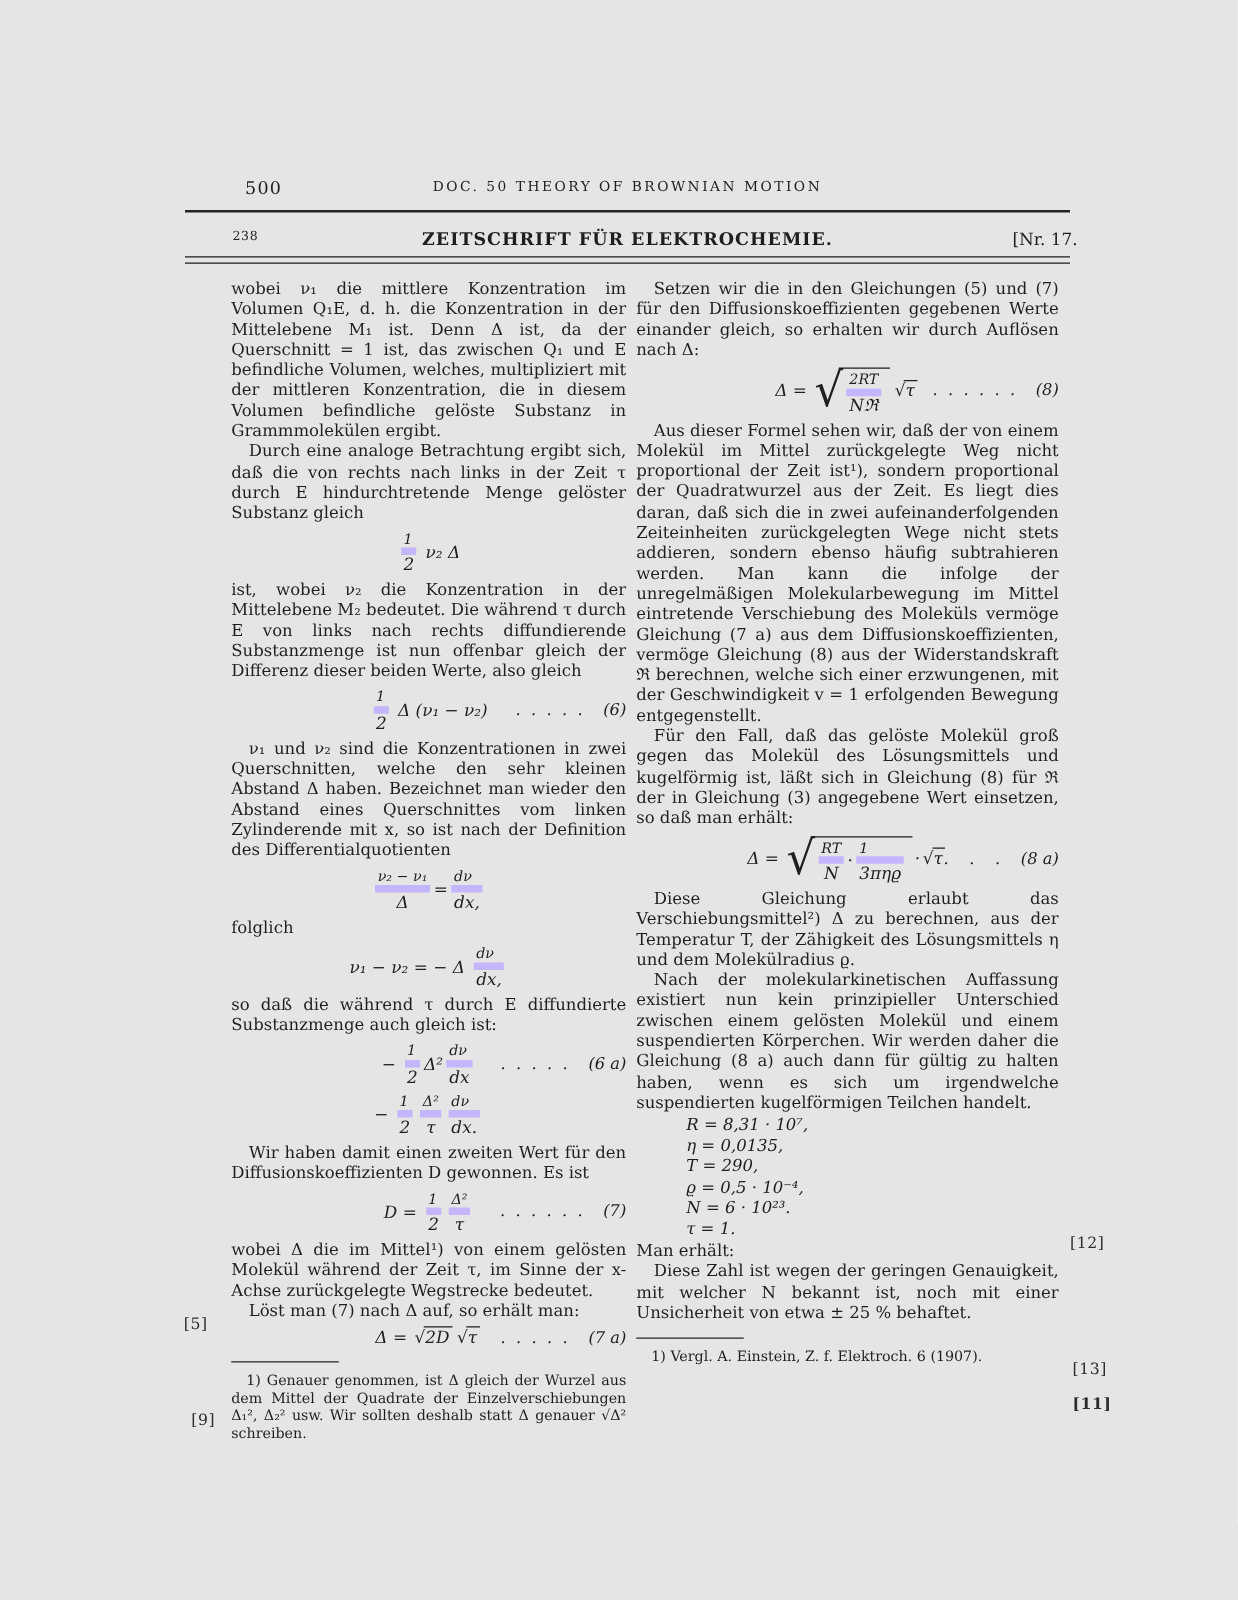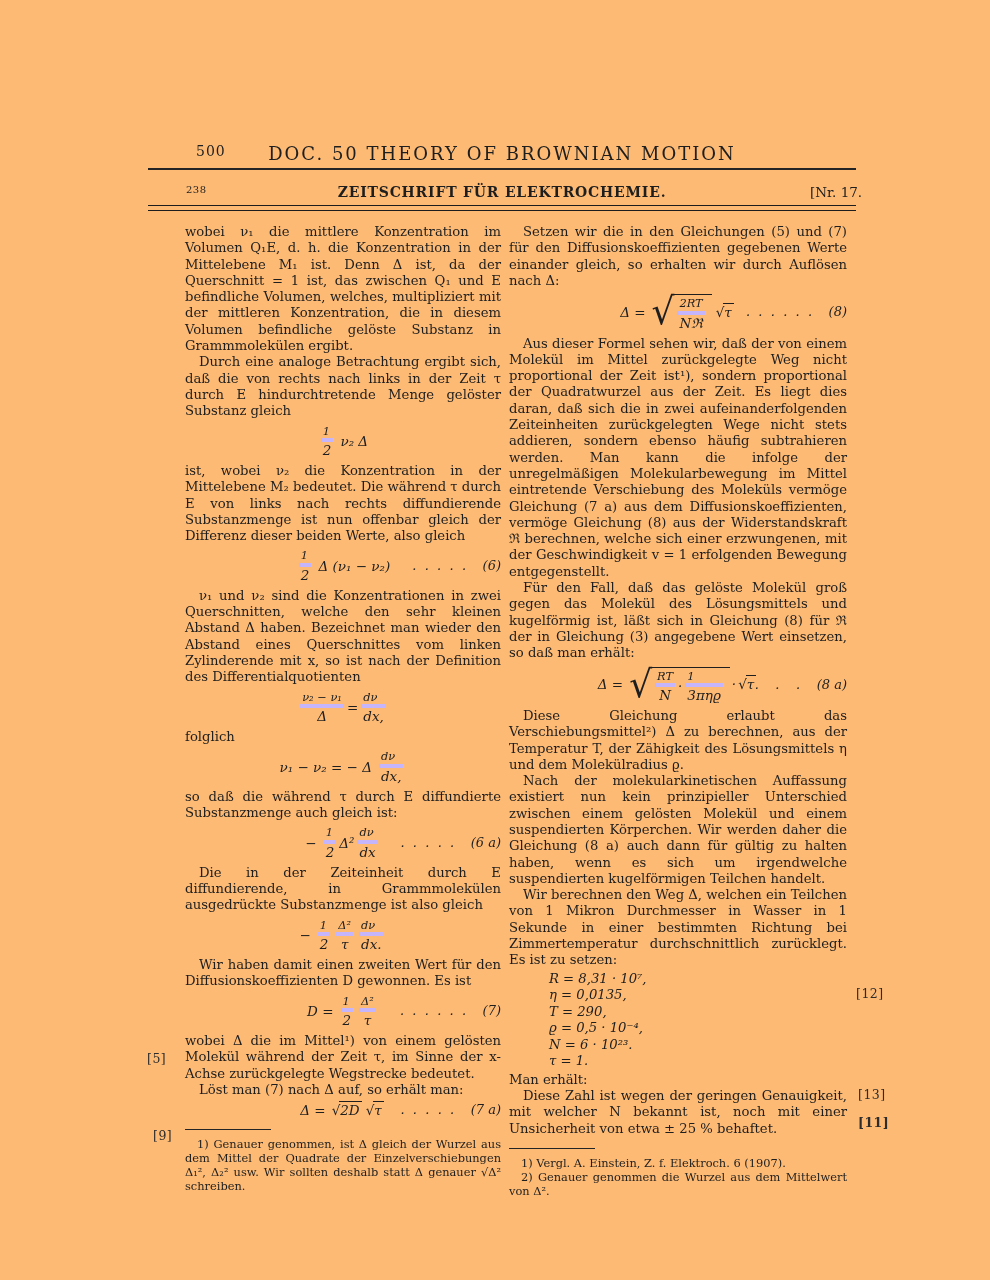--- a/index.html
+++ b/index.html
@@ -2,26 +2,26 @@
 <html lang="de"><head>
 <meta charset="utf-8">
 <style>
   html,body { margin:0; padding:0; }
   body {
     width:990px; height:1280px; position:relative;
     background:#ffffff;
     font-family:"DejaVu Serif","Liberation Serif",serif;
     color:#1e1e1e;
   }
-  .page { position:absolute; inset:0; background:#fdba74; overflow:hidden; }
+  .page { position:absolute; inset:0; background:#e5e5e5; overflow:hidden; }
 
   
   .book-pagenum { position:absolute; left:196px; top:143px; font-size:14px; letter-spacing:1px; }
   .book-title   { position:absolute; left:148px; top:143px; width:708px; text-align:center;
-                  font-size:18px; letter-spacing:2px; }
+                  font-size:11px; letter-spacing:2px; }
   .rule-1 { position:absolute; left:148px; top:168px; width:708px; height:2px; background:#242424; }
   .journal-pagenum { position:absolute; left:186px; top:184px; font-size:10px; letter-spacing:0.5px; }
   .journal-title   { position:absolute; left:148px; top:184px; width:708px; text-align:center;
                      font-size:14px; font-weight:bold; letter-spacing:0.8px; }
   .journal-issue   { position:absolute; left:810px; top:184px; font-size:13.5px; }
   .rule-2 { position:absolute; left:148px; top:205px; width:708px; height:4px;
             border-top:1.6px solid #1d1d1d; border-bottom:1.6px solid #1d1d1d; }
 
   
   .col { position:absolute; top:224px; font-size:13.2px; line-height:16.3px;
@@ -34,21 +34,21 @@
   .sec-head { text-align:center; font-weight:bold; text-indent:0; margin:0 0 3px 0; }
   .sec-head div { line-height:17px; }
 
   
   .eq { position:relative; display:flex; justify-content:center; align-items:center;
         margin:5px 0; font-style:italic; font-size:13.5px; line-height:1.1; }
   .eq .lhs { margin-right:4px; }
   .eq .tail { margin-left:4px; }
   .eq .enum { position:absolute; right:0; font-size:13px; white-space:pre; font-style:italic; }
   .frac { display:inline-block; vertical-align:middle; text-align:center; margin:0 3px; }
-  .frac .fn { display:block; padding:0 2px 1px 2px; border-bottom:4px solid #c4b5fd; line-height:1.1; }
+  .frac .fn { display:block; padding:0 2px 1px 2px; border-bottom:6px solid #c4b5fd; line-height:1.1; }
   .frac .fd { display:block; padding:1px 2px 0 2px; line-height:1.1; }
   .sq { display:inline; white-space:nowrap; margin:0 2px; }
   .sq .s { font-style:normal; }
   .sq .r { border-top:1.1px solid #1e1e1e; padding:0 2px 0 1px; margin-left:-1px; }
   .bigsq { display:inline-flex; align-items:center; margin:0 2px; }
   .bigsq .s { font-style:normal; font-size:36px; line-height:0.78; transform:scaleY(1.04); }
   .bigsq .r { display:inline-flex; align-items:center; border-top:1.4px solid #1e1e1e;
               padding:2px 4px 0 3px; margin-left:-3px; }
   .eq-center { text-align:center; font-style:italic; margin:3px 0; text-indent:0 !important; }
 
@@ -140,21 +140,20 @@
           <span class="fd">2</span>
         </span>
       <span>Δ²</span>
       <span class="frac">
           <span class="fn">dν</span>
           <span class="fd">dx</span>
         </span>
       <span class="enum">.  .  .  .  .    (6 a)</span>
     </div>
 
-    <p>Die in der Zeiteinheit durch E diffundierende, in Grammmolekülen ausgedrückte Substanzmenge ist also gleich</p>
 
     <div class="eq">
       <span class="lhs">−</span>
       <span class="frac">
           <span class="fn">1</span>
           <span class="fd">2</span>
         </span>
       <span class="frac">
           <span class="fn">Δ²</span>
           <span class="fd">τ</span>
@@ -232,21 +231,20 @@
             </span>
           </span>
         </span>
       <span>·</span>
       <span class="sq"><span class="s">√</span><span class="r">τ</span></span>
       <span class="enum">.    .    .    (8 a)</span>
     </div>
 
     <p>Diese Gleichung erlaubt das Verschiebungsmittel²) Δ zu berechnen, aus der Temperatur T, der Zähigkeit des Lösungsmittels η und dem Molekülradius ϱ.</p>
     <p>Nach der molekularkinetischen Auffassung existiert nun kein prinzipieller Unterschied zwischen einem gelösten Molekül und einem suspendierten Körperchen.  Wir werden daher die Gleichung (8 a) auch dann für gültig zu halten haben, wenn es sich um irgendwelche suspendierten kugelförmigen Teilchen handelt.</p>
-    <p>Wir berechnen den Weg Δ, welchen ein Teilchen von 1 Mikron Durchmesser in Wasser in 1 Sekunde in einer bestimmten Richtung bei Zimmertemperatur durchschnittlich zurücklegt.  Es ist zu setzen:</p>
 
     <div class="vals">
       <div class="vrow">
           <span class="vc1">R = 8,31 · 10⁷,</span>
           <span>η = 0,0135,</span>
         </div>
       <div class="vrow">
           <span class="vc1">T = 290,</span>
           <span>ϱ = 0,5 · 10⁻⁴,</span>
         </div>
@@ -254,21 +252,20 @@
           <span class="vc1">N = 6 · 10²³.</span>
           <span>τ = 1.</span>
         </div>
     </div>
 
     <p class="noind">Man erhält:</p>
     <p>Diese Zahl ist wegen der geringen Genauigkeit, mit welcher N bekannt ist, noch mit einer Unsicherheit von etwa ± 25 % behaftet.</p>
 
     <div class="fnrule"></div>
     <p class="fn ind">1) Vergl. A. Einstein, Z. f. Elektroch. 6 (1907).</p>
-    <p class="fn ind">2) Genauer genommen die Wurzel aus dem Mittelwert von Δ².</p>
   </div>
 
   <span class="marg m10">[5]</span>
   <span class="marg m9">[9]</span>
   <span class="marg m12">[12]</span>
   <span class="marg m13">[13]</span>
   <span class="marg m11">[11]</span>
 </div>
 
 </body></html>

